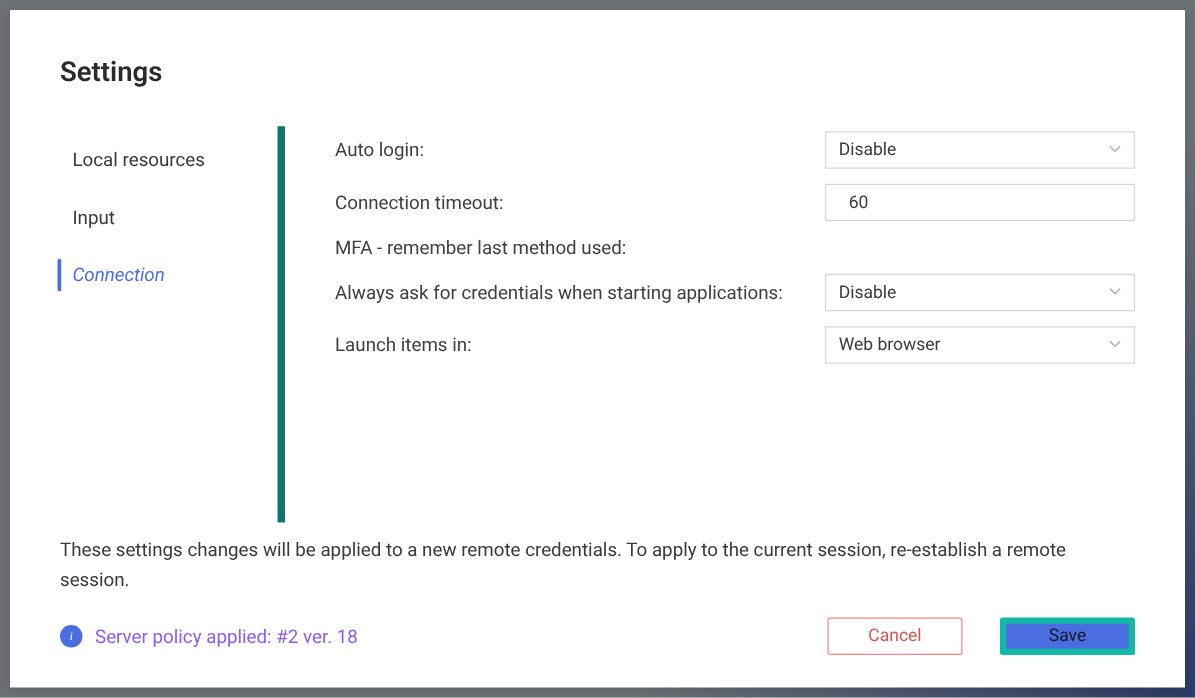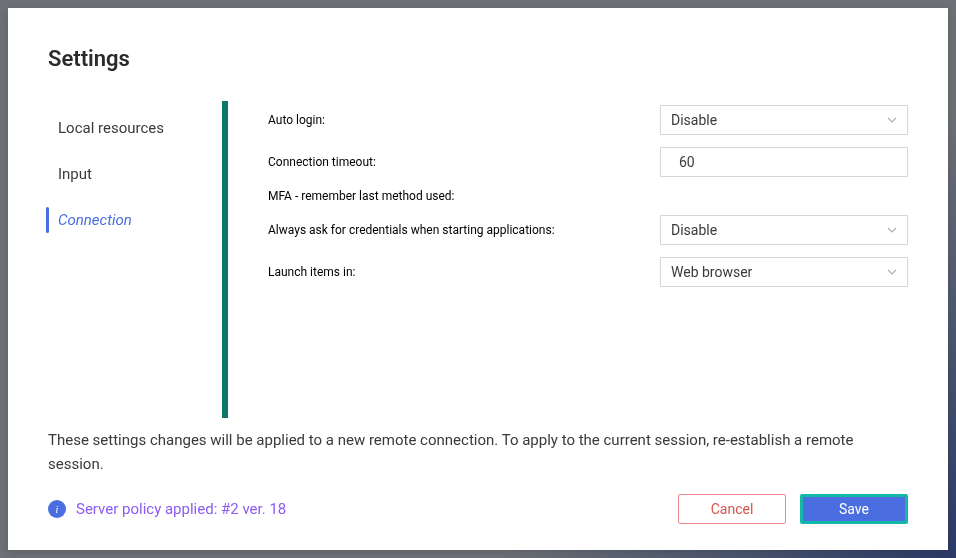--- a/index.html
+++ b/index.html
@@ -70,22 +70,22 @@
       padding-left: 40px;
       padding-top: 4px;
     }
     .form-row {
       display: flex;
       align-items: center;
       margin-bottom: 12px;
     }
     .form-label {
       flex: 1;
-      font-size: 12px;
-      color: #000000;
+      font-size: 15px;
+      color: #404040;
     }
     .form-control {
       width: 248px;
     }
     .select, .text-input {
       width: 100%;
       height: 30px;
       border: 1px solid #d7d7d7;
       background: #fff;
       font-size: 14px;
@@ -157,22 +157,23 @@
       justify-content: center;
     }
     .btn-cancel {
       background: #fff;
       border: 1px solid #e88;
       color: #d9534f;
       margin-left: 32px;
     }
     .btn-save {
       background: #4a6ee0;
-      border: 3px solid #14b8a6;
-      color: #ffffff;
+      border: 5px solid #14b8a6;
+      color: #0f172a;
+      margin-left: 16px;
     }
     svg.chev { width: 10px; height: 10px; }
   </style>
 </head>
 <body>
 
 <div class="outer">
   <div class="dialog">
     <h1 class="dialog-title">Settings</h1>
 
@@ -240,21 +241,21 @@
                     <path d="M1 3 L5 7 L9 3" stroke="currentColor" stroke-width="1.2" fill="none"></path>
                   </svg>
               </span>
             </div>
           </div>
         </div>
 
       </div>
     </div>
 
-    <p class="footer-note">These settings changes will be applied to a new remote connection. To apply to the current session, re-establish a remote session.</p>
+    <p class="footer-note">These settings changes will be applied to a new remote credentials. To apply to the current session, re-establish a remote session.</p>
 
     <div class="bottom-bar">
       <div class="policy">
         <span class="info-badge">i</span>
         <span class="policy-text">Server policy applied: #2 ver. 18</span>
       </div>
       <div class="actions">
         <button class="btn btn-cancel">Cancel</button>
         <button class="btn btn-save">Save</button>
       </div>

